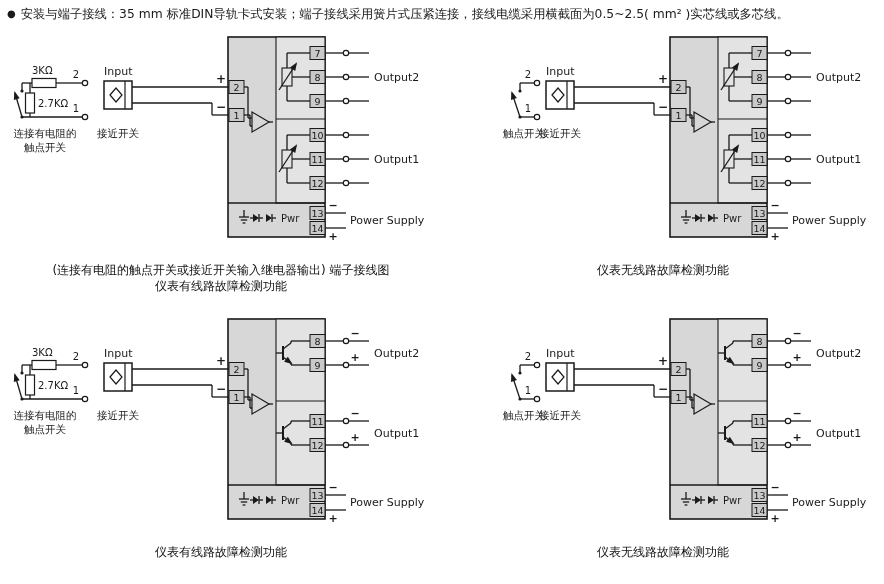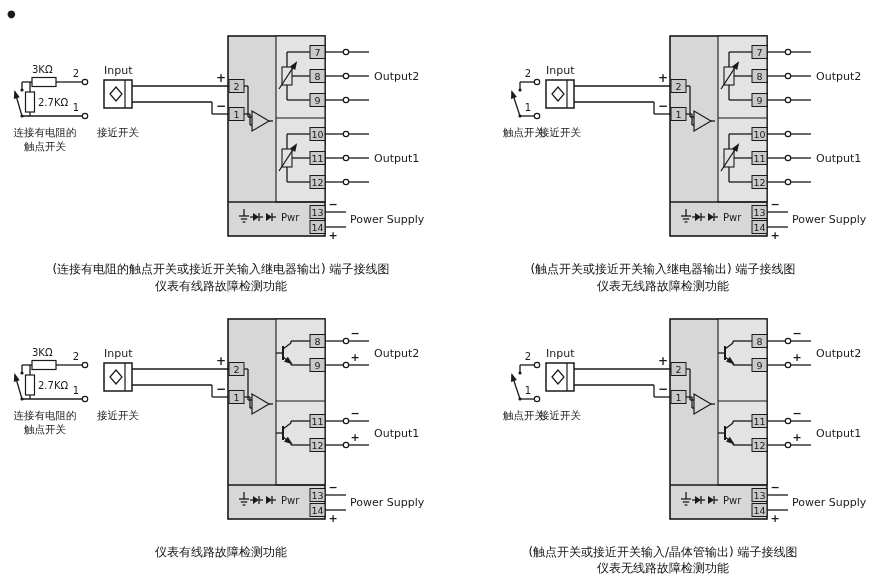--- a/index.html
+++ b/index.html
@@ -14,20 +14,21 @@
   .grid{display:grid;grid-template-columns:442px 442px;row-gap:12px;margin-top:2px}
   figure.panel{margin:0;display:flex;flex-direction:column;align-items:center}
   figure.panel svg{width:442px;height:232px;display:block}
   figcaption{text-align:center;font-size:12px;line-height:1.4;margin-top:5px;color:#111}
 </style>
 </head>
 <body>
 
 <div class="header">
   <span class="bullet">●</span>
+  <span>安装与端子接线：35 mm 标准DIN导轨卡式安装；端子接线采用簧片式压紧连接，接线电缆采用横截面为0.5~2.5( mm² )实芯线或多芯线。</span>
 </div>
 
 <div class="grid">
   <figure class="panel">
     <svg viewBox="0 0 442 232">
         <rect x="228" y="12" width="97" height="200" fill="#d7d7d7" stroke="#1a1a1a" stroke-width="1.6"></rect>
         <rect x="276" y="12" width="49" height="166" fill="#e3e3e3" stroke="#1a1a1a" stroke-width="1.1"></rect>
         <line x1="276" y1="94" x2="325" y2="94" stroke="#1a1a1a" stroke-width="1.1"></line>
         <line x1="228" y1="178" x2="325" y2="178" stroke="#1a1a1a" stroke-width="1.4"></line>
         <rect x="229" y="55.5" width="15" height="13" fill="#c9c9c9" stroke="#1a1a1a" stroke-width="1"></rect>
@@ -253,21 +254,20 @@
         <rect x="104" y="56" width="28" height="28" fill="#fff" stroke="#1a1a1a" stroke-width="1.5"></rect>
         <polygon points="110,70 116,63 122,70 116,77" fill="none" stroke="#1a1a1a" stroke-width="1.2"></polygon>
         <line x1="125" y1="56" x2="125" y2="84" stroke="#1a1a1a" stroke-width="1.2"></line>
         <line x1="132" y1="62" x2="229" y2="62" stroke="#1a1a1a" stroke-width="1.3"></line>
         <line x1="132" y1="78" x2="212" y2="78" stroke="#1a1a1a" stroke-width="1.3"></line>
         <line x1="212" y1="78" x2="212" y2="90" stroke="#1a1a1a" stroke-width="1.3"></line>
         <line x1="212" y1="90" x2="229" y2="90" stroke="#1a1a1a" stroke-width="1.3"></line>
         <text x="118" y="112" fill="#1a1a1a" font-size="10.5" text-anchor="middle" font-weight="normal" font-family="&quot;DejaVu Sans&quot;, sans-serif">接近开关</text>
       </svg>
     <figcaption>
-      <div>(触点开关或接近开关输入继电器输出) 端子接线图</div>
       <div>仪表无线路故障检测功能</div>
     </figcaption>
   </figure>
   <figure class="panel">
     <svg viewBox="0 0 442 232">
         <rect x="228" y="12" width="97" height="200" fill="#d7d7d7" stroke="#1a1a1a" stroke-width="1.6"></rect>
         <rect x="276" y="12" width="49" height="166" fill="#e3e3e3" stroke="#1a1a1a" stroke-width="1.1"></rect>
         <line x1="276" y1="94" x2="325" y2="94" stroke="#1a1a1a" stroke-width="1.1"></line>
         <line x1="228" y1="178" x2="325" y2="178" stroke="#1a1a1a" stroke-width="1.4"></line>
         <rect x="229" y="55.5" width="15" height="13" fill="#c9c9c9" stroke="#1a1a1a" stroke-width="1"></rect>
@@ -484,17 +484,16 @@
         <rect x="104" y="56" width="28" height="28" fill="#fff" stroke="#1a1a1a" stroke-width="1.5"></rect>
         <polygon points="110,70 116,63 122,70 116,77" fill="none" stroke="#1a1a1a" stroke-width="1.2"></polygon>
         <line x1="125" y1="56" x2="125" y2="84" stroke="#1a1a1a" stroke-width="1.2"></line>
         <line x1="132" y1="62" x2="229" y2="62" stroke="#1a1a1a" stroke-width="1.3"></line>
         <line x1="132" y1="78" x2="212" y2="78" stroke="#1a1a1a" stroke-width="1.3"></line>
         <line x1="212" y1="78" x2="212" y2="90" stroke="#1a1a1a" stroke-width="1.3"></line>
         <line x1="212" y1="90" x2="229" y2="90" stroke="#1a1a1a" stroke-width="1.3"></line>
         <text x="118" y="112" fill="#1a1a1a" font-size="10.5" text-anchor="middle" font-weight="normal" font-family="&quot;DejaVu Sans&quot;, sans-serif">接近开关</text>
       </svg>
     <figcaption>
-      <div>(触点开关或接近开关输入/晶体管输出) 端子接线图</div>
       <div>仪表无线路故障检测功能</div>
     </figcaption>
   </figure>
 </div>
 
 </body></html>

